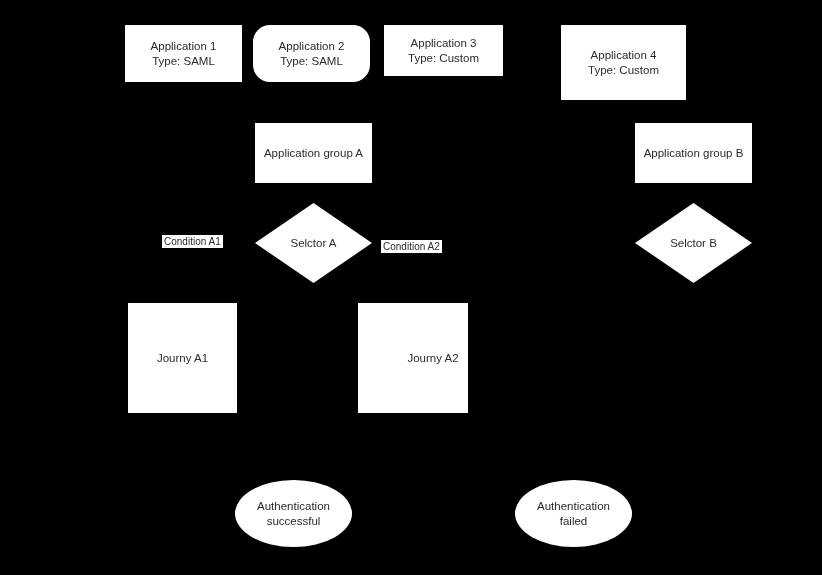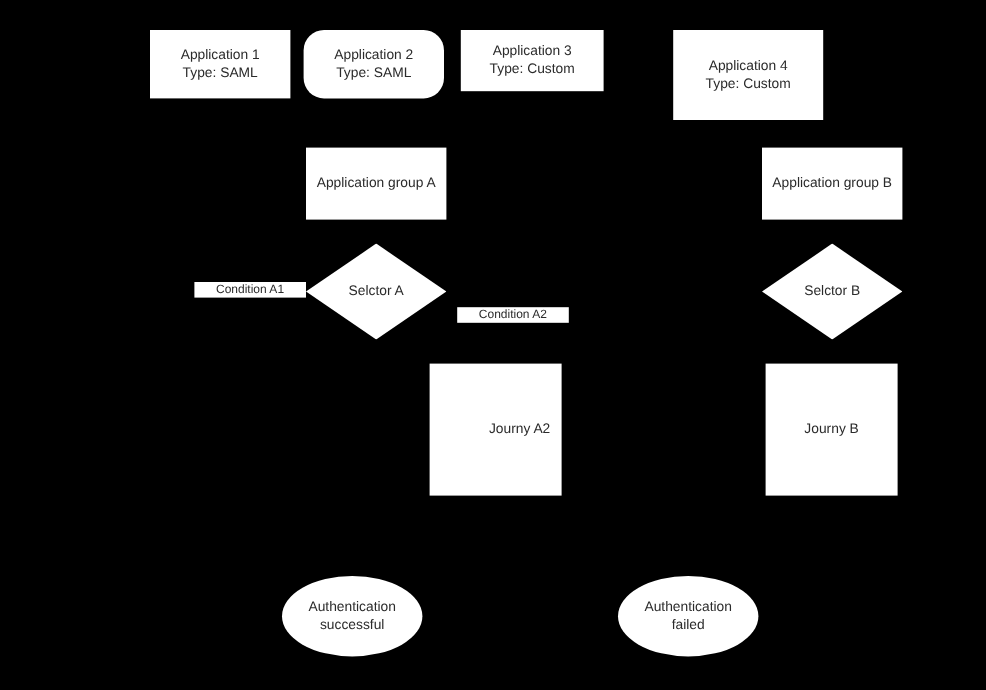--- a/index.html
+++ b/index.html
@@ -54,21 +54,21 @@
     font-size: 11.5px;
     text-align: center;
     pointer-events: none;
   }
   .edge-label {
     position: absolute;
     background: #ffffff;
     color: #2b2b2b;
     font-size: 10px;
     line-height: 1.1;
-    padding: 1px 18px;
+    padding: 1px 2px;
     white-space: nowrap;
     box-sizing: border-box;
   }
 </style>
 </head>
 <body>
 
 <div id="canvas">
 
   <div class="node rect" style="left:125px; top:25px; width:117px; height:57px;">Application 1
@@ -97,26 +97,26 @@
 
   <div class="diamond-wrap" style="left:255px; top:203px; width:117px; height:80px;">
     <svg width="117" height="80" viewBox="0 0 117 80" aria-hidden="true">
       <polygon points="58.5,0 117,40 58.5,80 0,40" fill="#ffffff"></polygon>
     </svg>
     <div class="diamond-label">Selctor A</div>
   </div>
 
   <div class="edge-label" style="left:162px; top:235px;">Condition A1</div>
 
-  <div class="edge-label" style="left:381px; top:256px;">Condition A2</div>
+  <div class="edge-label" style="left:381px; top:240px;">Condition A2</div>
 
+  <div class="node rect" style="left:128px; top:303px; width:109px; height:110px;">Journy A1</div>
 
   <div class="node rect" style="left:358px; top:303px; width:110px; height:110px;padding-left:40px;">Journy A2</div>
 
-  <div class="node rect" style="left:638px; top:303px; width:110px; height:110px;">Journy B</div>
 
   <div class="node ellipse" style="left:235px; top:480px; width:117px; height:67px;">Authentication
 successful</div>
 
   <div class="node ellipse" style="left:515px; top:480px; width:117px; height:67px;">Authentication
 failed</div>
 
 </div>
 
 </body></html>

